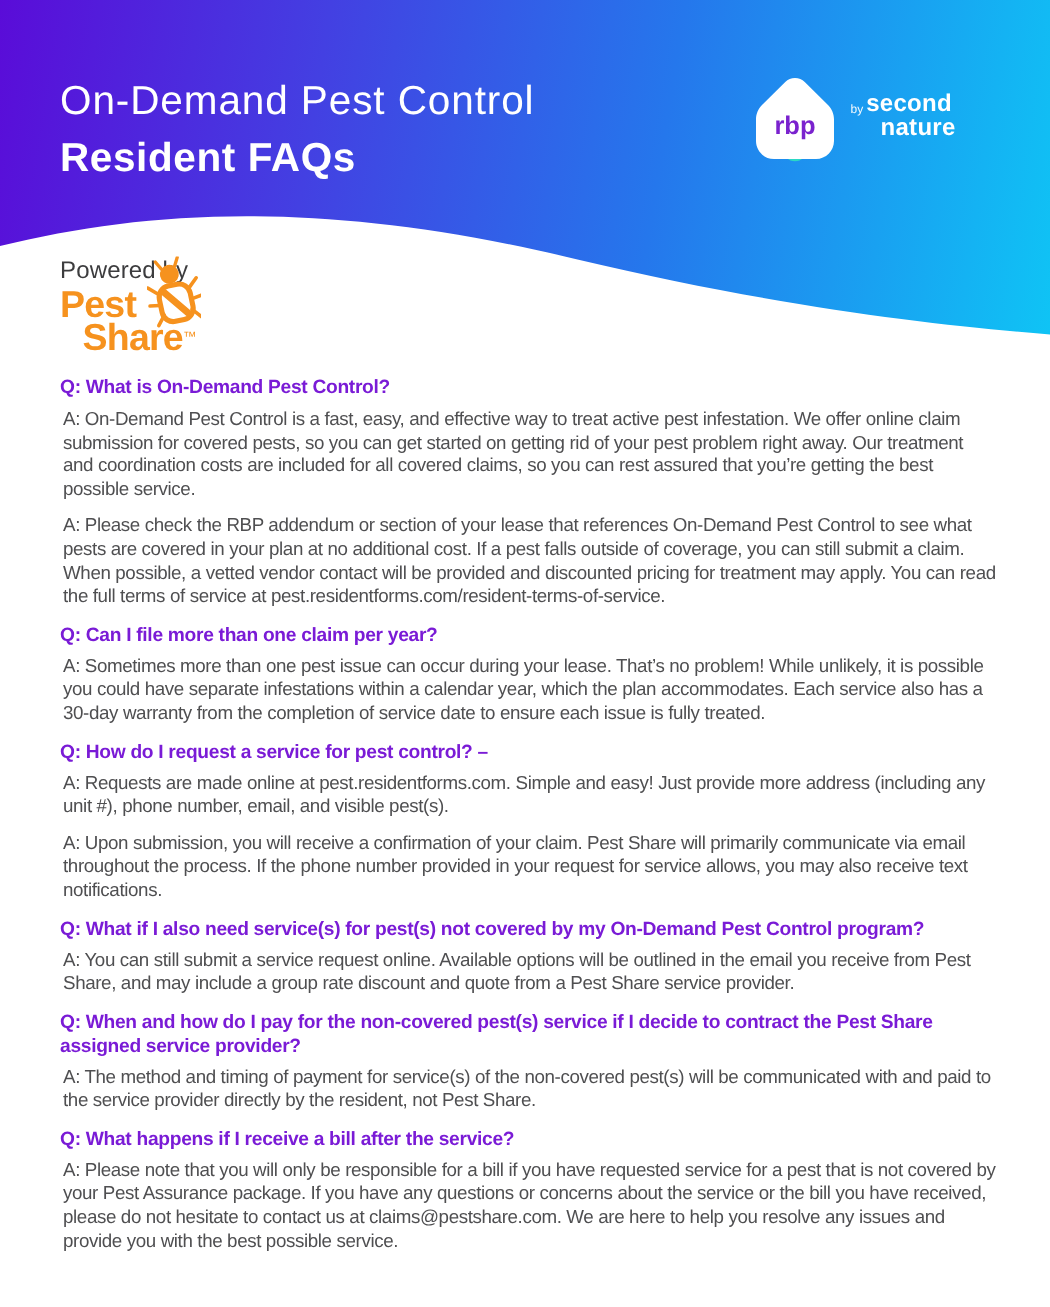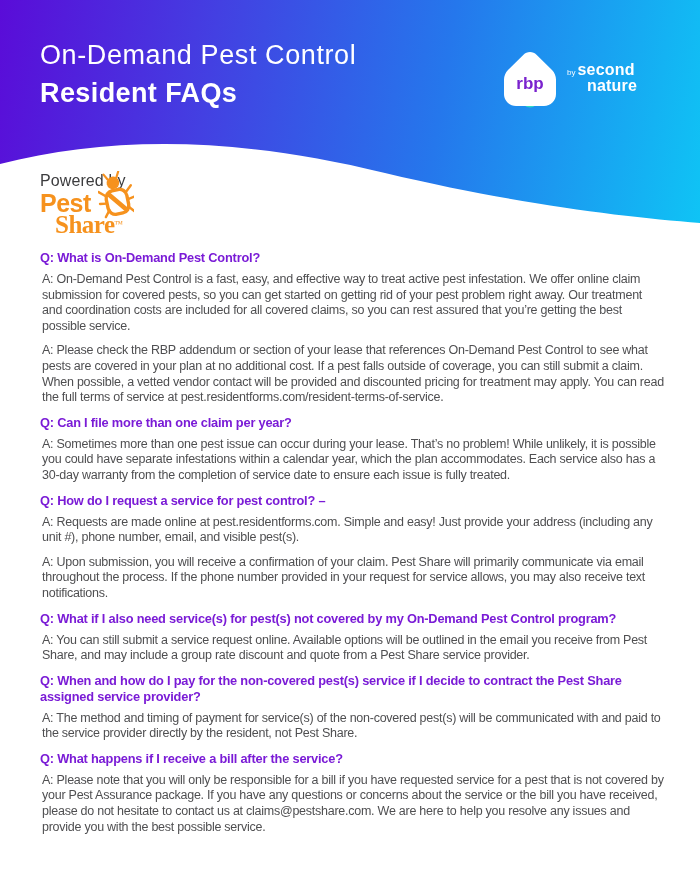--- a/index.html
+++ b/index.html
@@ -8,40 +8,40 @@
     font-family:"Liberation Sans", sans-serif;
     -webkit-font-smoothing:antialiased;
   }
   .page { position:relative; width:700px; height:871px; background:#fff; }
 
   
   .header {
     position:relative; width:700px; height:232px;
     background:linear-gradient(99deg, #5a0cd8 0%, #4340e2 30%, #2577ec 62%, #0fc4f5 100%);
   }
-  .header-title { position:absolute; left:40px; top:36px; color:#fff; }
+  .header-title { position:absolute; left:40px; top:48px; color:#fff; }
   .header-title .t1 { font-size:27px; font-weight:400; line-height:38px; letter-spacing:0.6px; }
   .header-title .t2 { font-size:27px; font-weight:700; line-height:38px; letter-spacing:0.4px; }
 
   .brand { position:absolute; left:502px; top:50px; display:flex; align-items:center; }
   .rbp-badge { width:56px; height:62px; display:block; }
   .sn-wordmark { color:#fff; margin-left:9px; margin-top:-6px; }
   .sn-row1 { display:flex; align-items:flex-end; }
   .sn-by { font-size:8px; font-weight:400; margin-top:3px; margin-right:2px; opacity:0.95; }
   .sn-name { font-size:16px; font-weight:700; letter-spacing:0.2px; line-height:15px; }
   .sn-row2 { margin-left:20px; margin-top:0; }
 
   .wave { position:absolute; left:0; bottom:0; width:700px; height:92px; display:block; }
 
   
   .powered { position:absolute; left:40px; top:172px; }
   .powered-label { font-size:16px; color:#3c3c3e; margin-bottom:3px; letter-spacing:0.1px; }
   .ps-line { color:var(--pestshare-orange, #f6921e); font-weight:700; font-size:25px;
              line-height:21px; letter-spacing:-0.5px; }
-  .ps-line2 { margin-left:15px;font-family:Liberation Serif, serif; }
+  .ps-line2 { margin-left:15px; }
   .ps-tm { font-size:9px; font-weight:400; vertical-align:6px; letter-spacing:0; }
   .bug { position:absolute; left:58px; top:-1px; width:36px; height:48px; }
 
   
   .faq { position:absolute; left:40px; top:250px; width:624px; }
   .faq-item { margin:0; }
   .q {
     color:var(--question-purple, #7a1bd6);
     font-size:12.8px; font-weight:700; line-height:16px;
     margin:0 0 6px 0; letter-spacing:-0.2px;
@@ -115,21 +115,21 @@
     </div>
     <div class="faq-item">
       <div class="a">A: Please check the RBP addendum or section of your lease that references On-Demand Pest Control to see what pests are covered in your plan at no additional cost. If a pest falls outside of coverage, you can still submit a claim. When possible, a vetted vendor contact will be provided and discounted pricing for treatment may apply. You can read the full terms of service at pest.residentforms.com/resident-terms-of-service.</div>
     </div>
     <div class="faq-item">
       <div class="q">Q: Can I file more than one claim per year?</div>
       <div class="a">A: Sometimes more than one pest issue can occur during your lease. That’s no problem! While unlikely, it is possible you could have separate infestations within a calendar year, which the plan accommodates. Each service also has a 30-day warranty from the completion of service date to ensure each issue is fully treated.</div>
     </div>
     <div class="faq-item">
       <div class="q">Q: How do I request a service for pest control? –</div>
-      <div class="a">A: Requests are made online at pest.residentforms.com. Simple and easy! Just provide your address (including any unit #), phone number, email, and visible pest(s).</div>
+      <div class="a">A: Requests are made online at pest.residentforms.com. Simple and easy! Just provide more address (including any unit #), phone number, email, and visible pest(s).</div>
     </div>
     <div class="faq-item">
       <div class="a">A: Upon submission, you will receive a confirmation of your claim. Pest Share will primarily communicate via email throughout the process. If the phone number provided in your request for service allows, you may also receive text notifications.</div>
     </div>
     <div class="faq-item">
       <div class="q">Q: What if I also need service(s) for pest(s) not covered by my On-Demand Pest Control program?</div>
       <div class="a">A: You can still submit a service request online. Available options will be outlined in the email you receive from Pest Share, and may include a group rate discount and quote from a Pest Share service provider.</div>
     </div>
     <div class="faq-item">
       <div class="q">Q: When and how do I pay for the non-covered pest(s) service if I decide to contract the Pest Share assigned service provider?</div>

